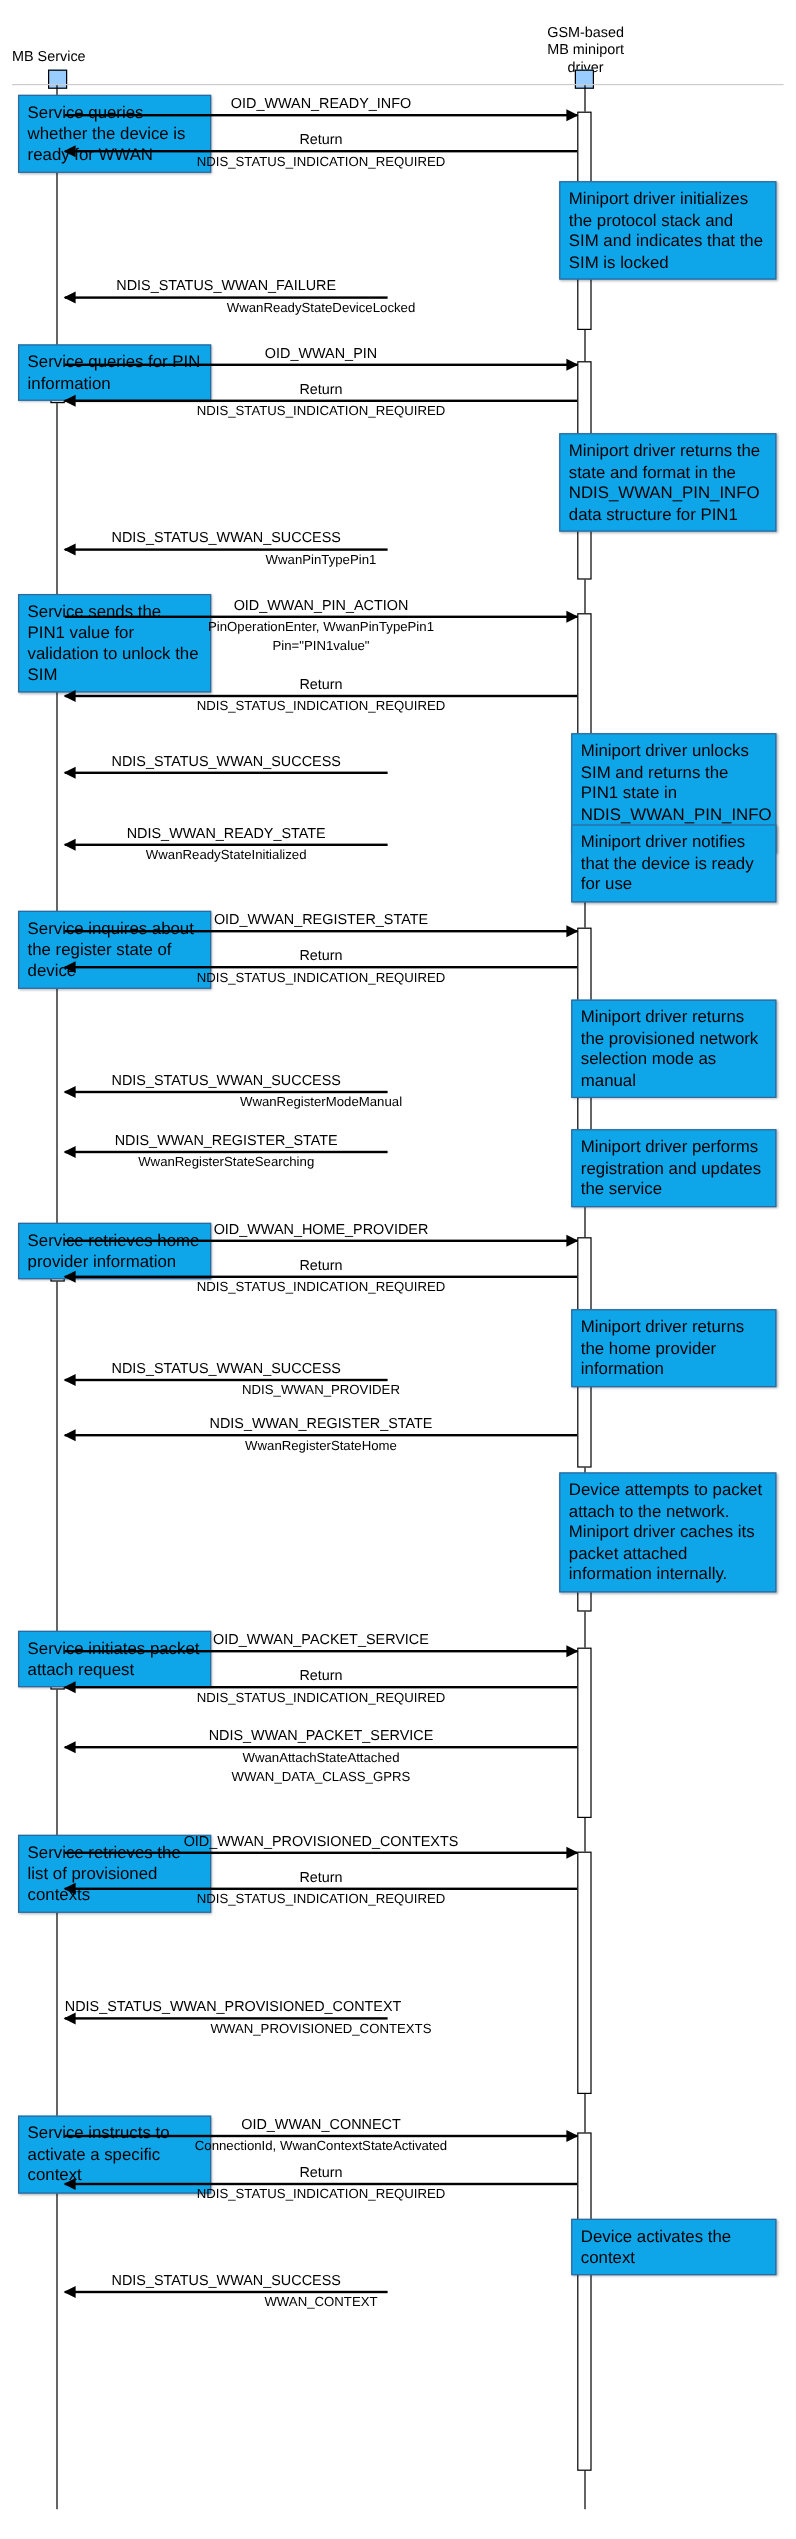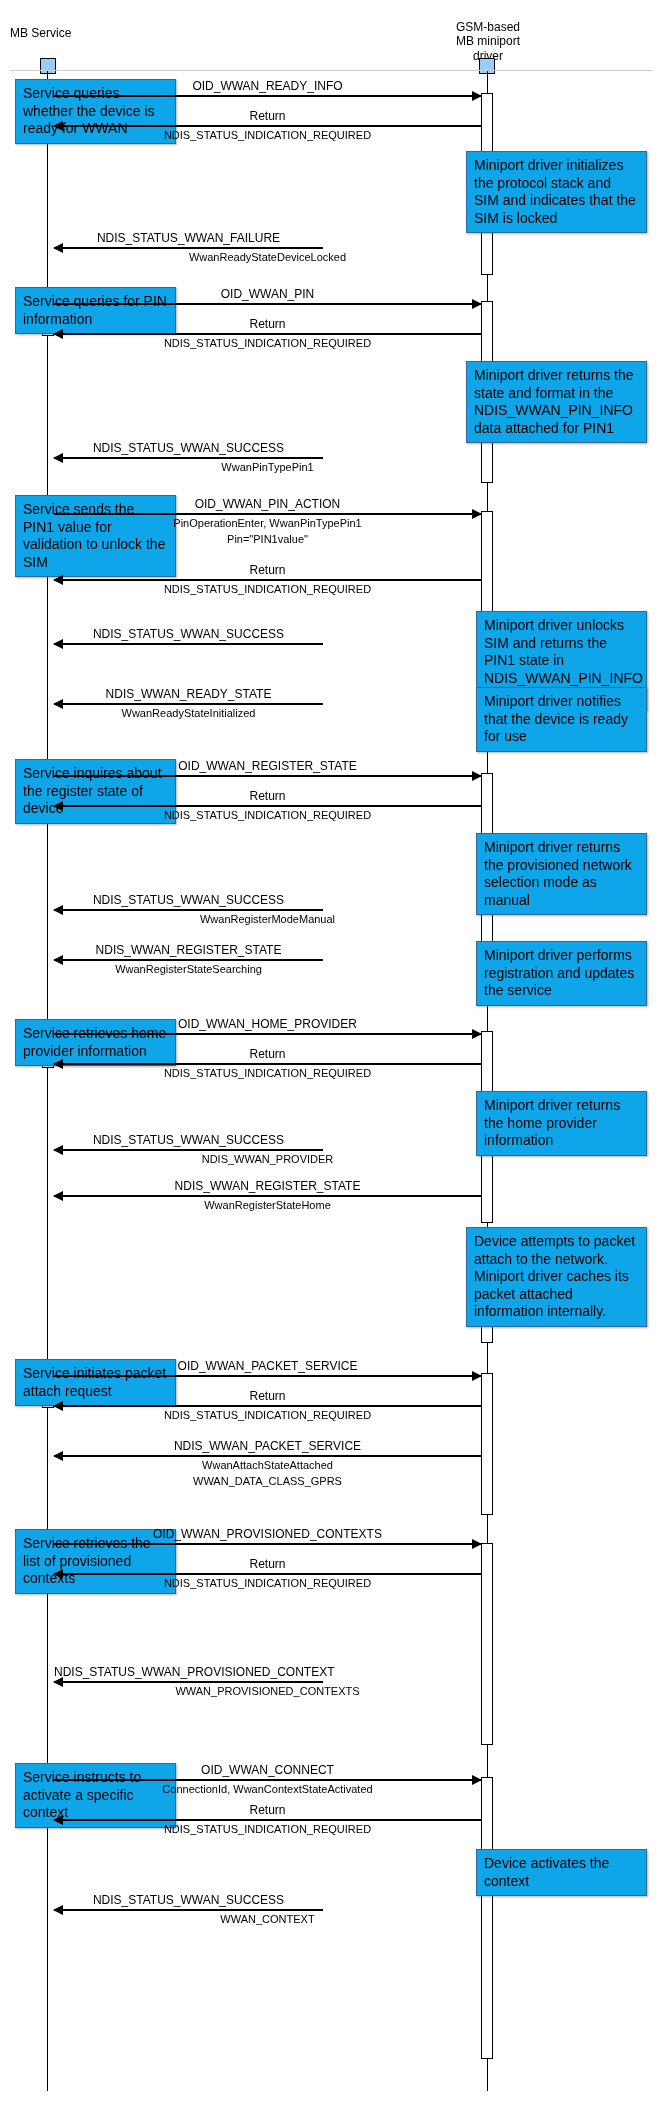--- a/index.html
+++ b/index.html
@@ -13,21 +13,21 @@
   .header-row {
     position: relative;
     height: 60px;
   }
   .actor-label {
     position: absolute;
     font-size: 12px;
     text-align: center;
     line-height: 1.2;
   }
-  .actor-left { left: 0; top: 16px; }
+  .actor-left { left: 0; top: 30px; }
   .actor-right { right: 115px; top: 10px; text-align: center; width: 100px; }
   .actor-box {
     position: absolute;
     width: 14px;
     height: 14px;
     background: #99ccff;
     border: 1px solid #000;
   }
   .actor-box-left { left: 30px; top: 48px; }
   .actor-box-right { right: 158px; top: 48px; }
@@ -143,21 +143,21 @@
   <div class="arrow to-left short-right" style="top:176px"></div>
   <div class="msg-label" style="top:180px">WwanReadyStateDeviceLocked</div>
 
   <div class="note note-left" style="top:216px">Service queries for PIN information</div>
   <div class="msg-label bold" style="top:216px">OID_WWAN_PIN</div>
   <div class="arrow to-right" style="top:232px"></div>
   <div class="msg-label bold" style="top:246px">Return</div>
   <div class="arrow to-left" style="top:262px"></div>
   <div class="msg-label" style="top:266px">NDIS_STATUS_INDICATION_REQUIRED</div>
 
-  <div class="note note-right-wide" style="top:290px">Miniport driver returns the state and format in the NDIS_WWAN_PIN_INFO data attached for PIN1</div>
+  <div class="note note-right-wide" style="top:290px">Miniport driver returns the state and format in the NDIS_WWAN_PIN_INFO data structure for PIN1</div>
   <div class="msg-label bold short-right" style="top:370px">NDIS_STATUS_WWAN_SUCCESS</div>
   <div class="arrow to-left short-right" style="top:386px"></div>
   <div class="msg-label" style="top:390px">WwanPinTypePin1</div>
 
   <div class="note note-left" style="top:424px">Service sends the PIN1 value for validation to unlock the SIM</div>
   <div class="msg-label bold" style="top:426px">OID_WWAN_PIN_ACTION</div>
   <div class="arrow to-right" style="top:442px"></div>
   <div class="msg-label" style="top:446px">PinOperationEnter, WwanPinTypePin1</div>
   <div class="msg-label" style="top:462px">Pin="PIN1value"</div>
   <div class="msg-label bold" style="top:492px">Return</div>

